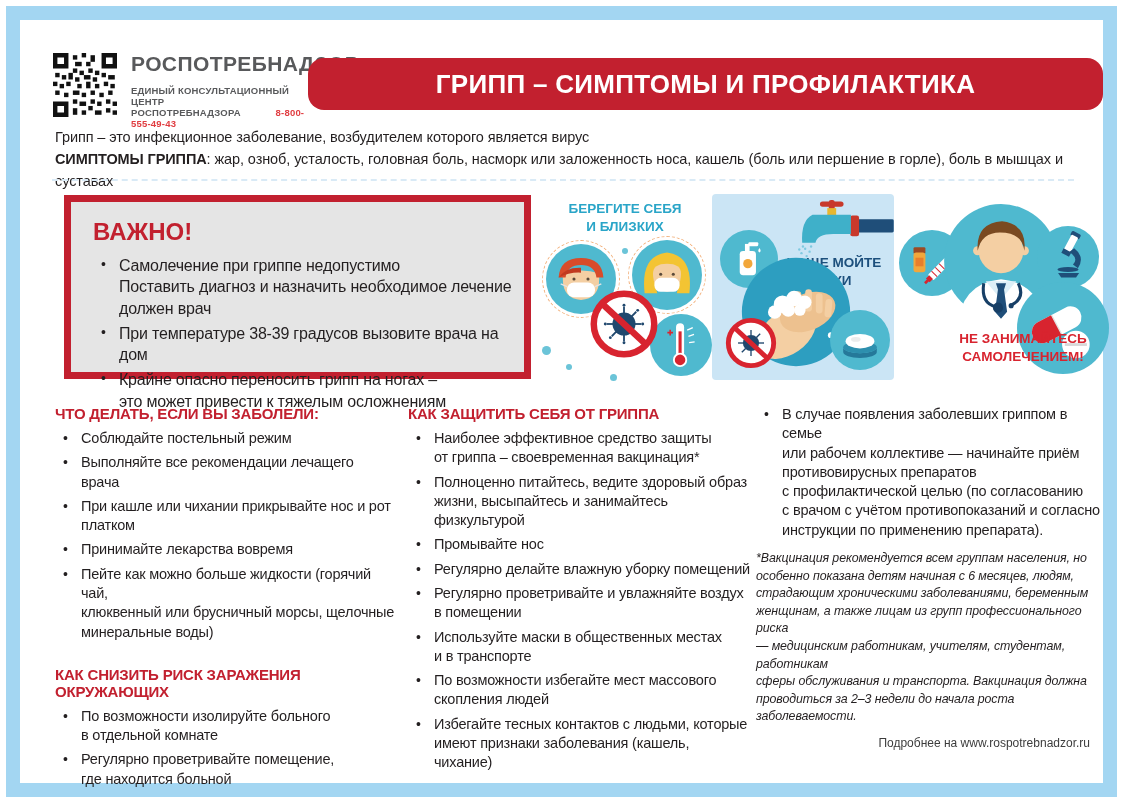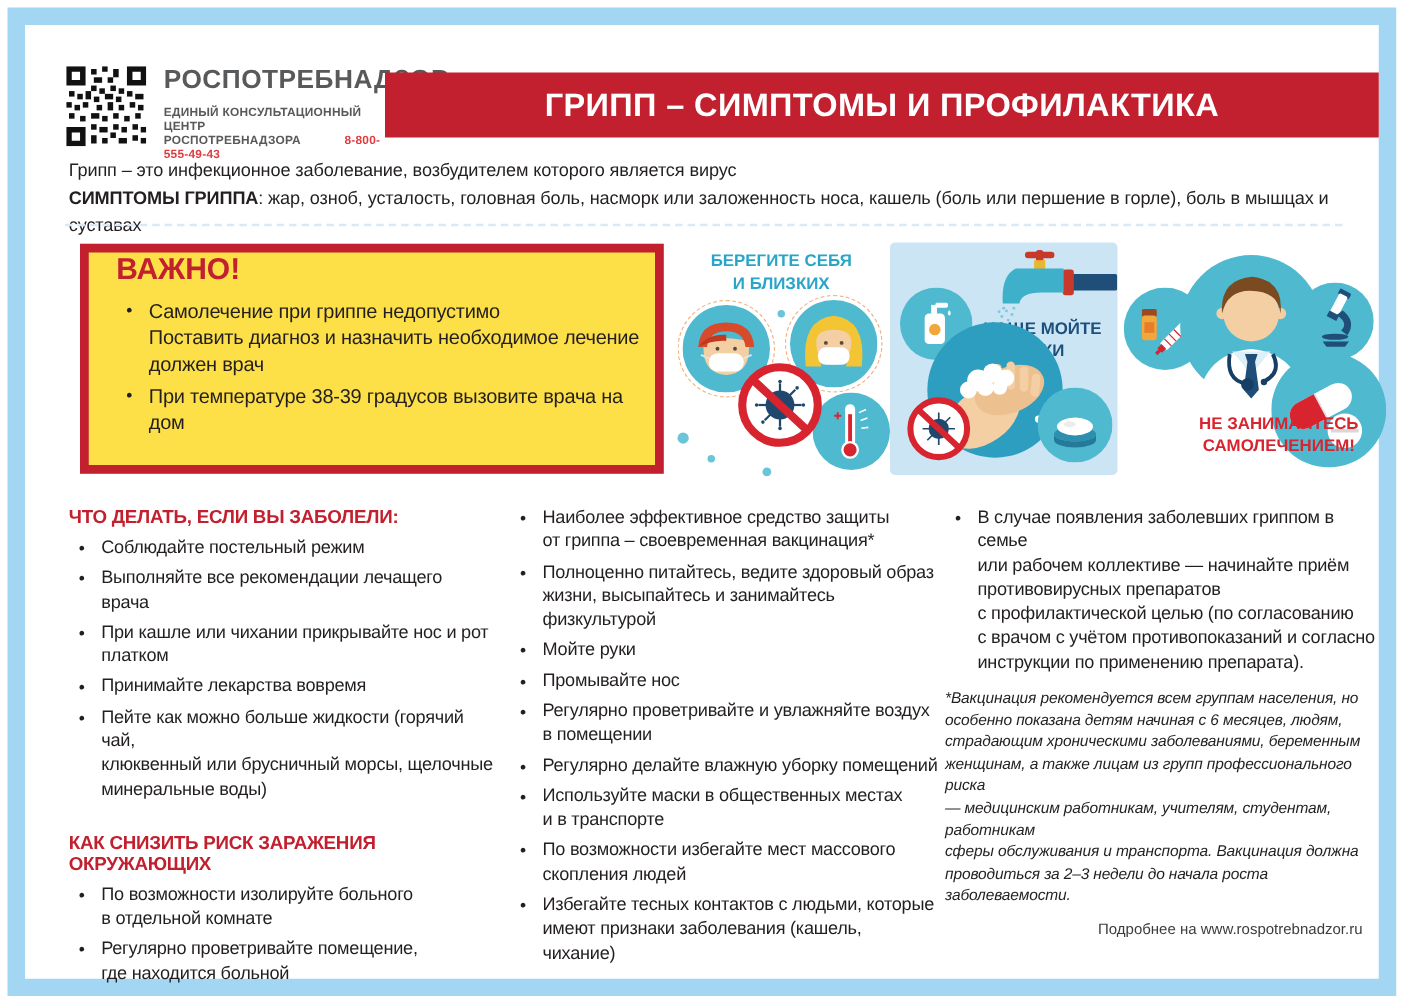--- a/index.html
+++ b/index.html
@@ -16,30 +16,30 @@
 
   
   .qr{position:absolute;left:53px;top:53px;width:64px;height:64px;}
   .logo-text{position:absolute;left:131px;top:52px;width:190px;}
   .org{font-size:21px;font-weight:700;color:var(--gray);letter-spacing:.4px;}
   .org-sub{font-size:9.5px;font-weight:700;color:var(--gray);margin-top:3px;letter-spacing:.2px;}
   .org-sub2{font-size:9.5px;font-weight:700;color:var(--gray);letter-spacing:.2px;}
   .phone{color:var(--red-bright);padding-left:32px;}
 
   .banner{position:absolute;left:308px;top:58px;width:795px;height:52px;background:var(--red);
-    display:flex;align-items:center;justify-content:center;}
+    display:flex;align-items:center;justify-content:center;border-radius:16px;}
   .banner-title{color:#fff;font-size:26px;font-weight:700;letter-spacing:.3px;}
 
   
   .intro{position:absolute;left:55px;top:127px;width:1040px;font-size:14.5px;line-height:1.5;letter-spacing:-.1px;}
   .intro b{font-weight:700;}
   .divider{position:absolute;left:52px;top:179px;width:1022px;border-top:2px dashed #D9EAF6;}
 
   
-  .important{position:absolute;left:64px;top:195px;width:467px;height:184px;border:7px solid var(--red);background:#fde047;padding:0 10px 10px 22px;}
+  .important{position:absolute;left:64px;top:195px;width:467px;height:184px;border:7px solid var(--red);background:#e5e5e5;padding:16px 10px 10px 22px;}
   .important-title{color:var(--red);font-size:24px;font-weight:700;margin-bottom:9px;}
   ul.blist{list-style:none;}
   ul.blist li{position:relative;padding-left:26px;margin-bottom:5px;font-size:16px;line-height:1.33;letter-spacing:-.2px;white-space:pre-line;}
   ul.blist li::before{content:"•";position:absolute;left:8px;top:0;font-size:14px;}
   .important ul.blist li{margin-bottom:4px;}
 
   
   .fig{position:absolute;}
   .fig1{left:540px;top:196px;width:176px;height:192px;}
   .fig1-caption{position:absolute;left:10px;top:4px;width:150px;text-align:center;color:var(--teal-text);
@@ -145,20 +145,22 @@
     <div><b>СИМПТОМЫ ГРИППА</b><span>: жар, озноб, усталость, головная боль, насморк или заложенность носа, кашель (боль или першение в горле), боль в мышцах и суставах</span></div>
   </div>
   <div class="divider"></div>
 
   <div class="important">
     <div class="important-title">ВАЖНО!</div>
     <ul class="blist">
       <li>Самолечение при гриппе недопустимо
 Поставить диагноз и назначить необходимое лечение должен врач</li>
       <li>При температуре 38-39 градусов вызовите врача на дом</li>
+      <li>Крайне опасно переносить грипп на ногах –
+это может привести к тяжелым осложнениям</li>
     </ul>
   </div>
 
   <div class="fig fig1">
     <div class="fig1-caption pre">БЕРЕГИТЕ СЕБЯ
 И БЛИЗКИХ</div>
     <span class="dot" style="left:2px;top:150px;width:9px;height:9px"></span>
     <span class="dot" style="left:26px;top:168px;width:6px;height:6px"></span>
     <span class="dot" style="left:70px;top:178px;width:7px;height:7px"></span>
     <span class="dot" style="left:82px;top:52px;width:6px;height:6px"></span>
@@ -376,31 +378,31 @@
 в отдельной комнате</li>
         <li>Регулярно проветривайте помещение,
 где находится больной</li>
 
       </ul>
     </div>
   </div>
 
   <div class="col col2">
     <div class="sec">
+      <div class="sec-heading">КАК ЗАЩИТИТЬ СЕБЯ ОТ ГРИППА</div>
       <ul class="blist">
         <li>Наиболее эффективное средство защиты
 от гриппа – своевременная вакцинация*</li>
         <li>Полноценно питайтесь, ведите здоровый образ
 жизни, высыпайтесь и занимайтесь
 физкультурой</li>
-        <li>Мойте руки</li>
         <li>Промывайте нос</li>
+        <li>Регулярно делайте влажную уборку помещений</li>
         <li>Регулярно проветривайте и увлажняйте воздух
 в помещении</li>
-        <li>Регулярно делайте влажную уборку помещений</li>
         <li>Используйте маски в общественных местах
 и в транспорте</li>
         <li>По возможности избегайте мест массового
 скопления людей</li>
         <li>Избегайте тесных контактов с людьми, которые
 имеют признаки заболевания (кашель, чихание)</li>
       </ul>
     </div>
   </div>
 

